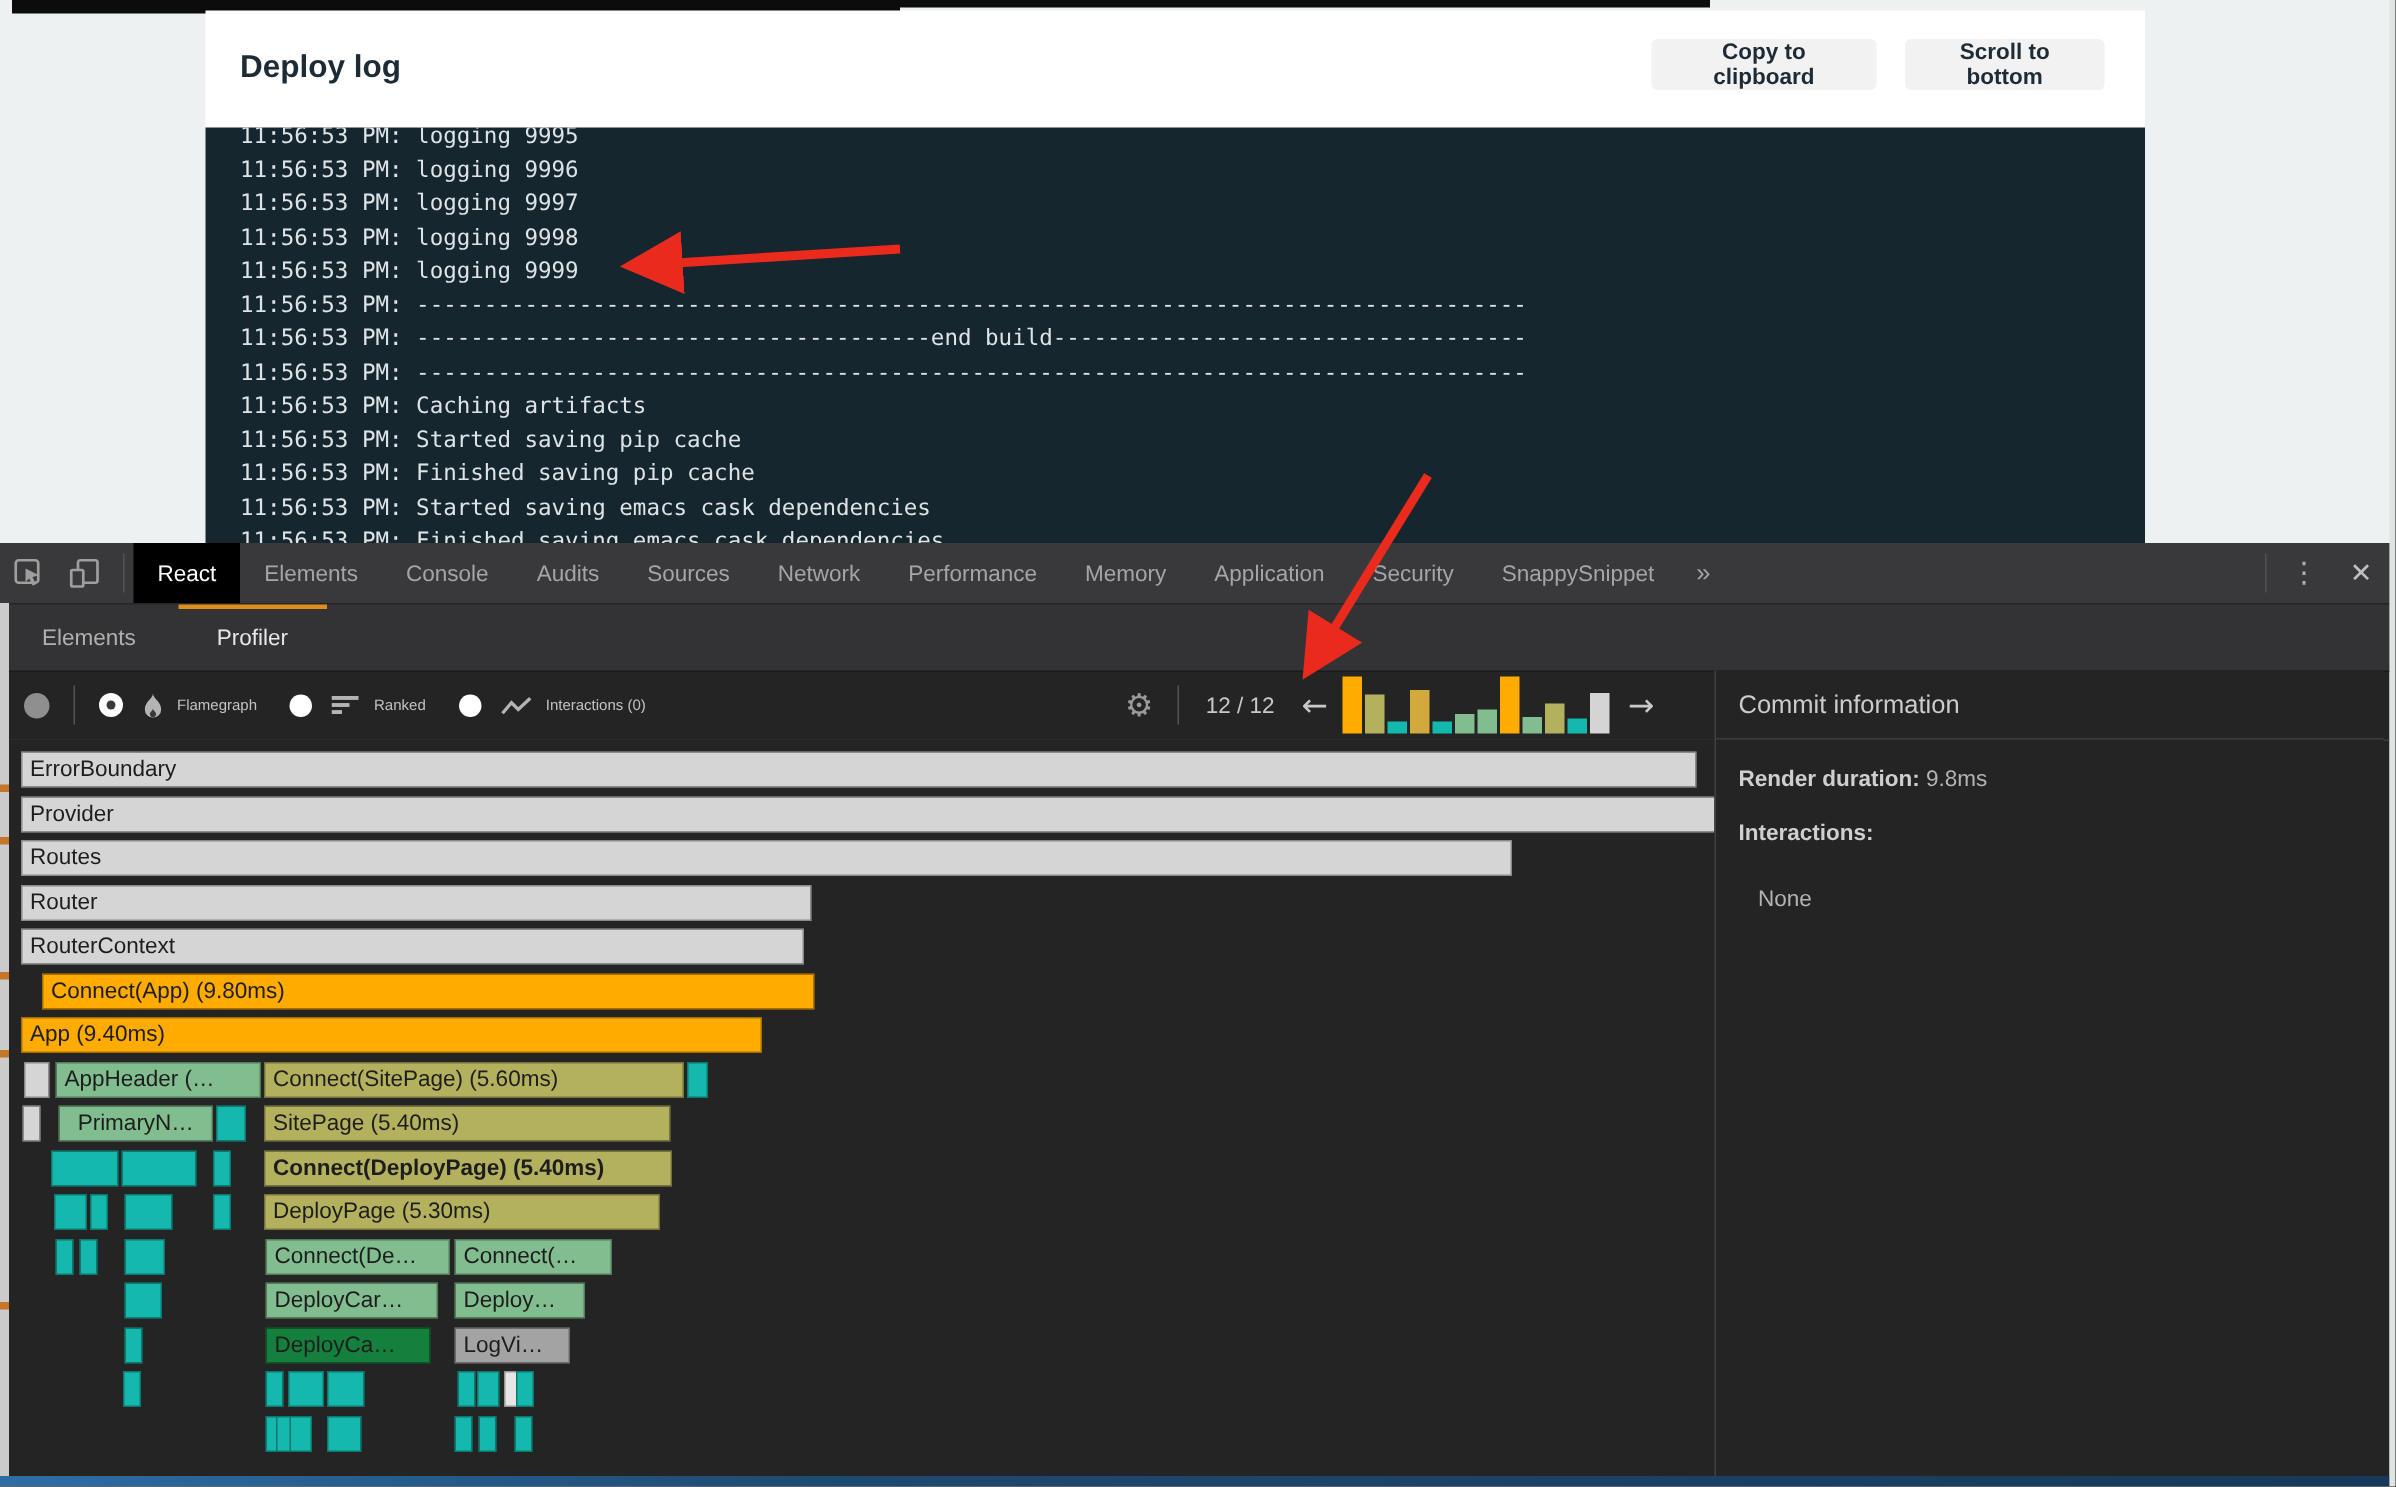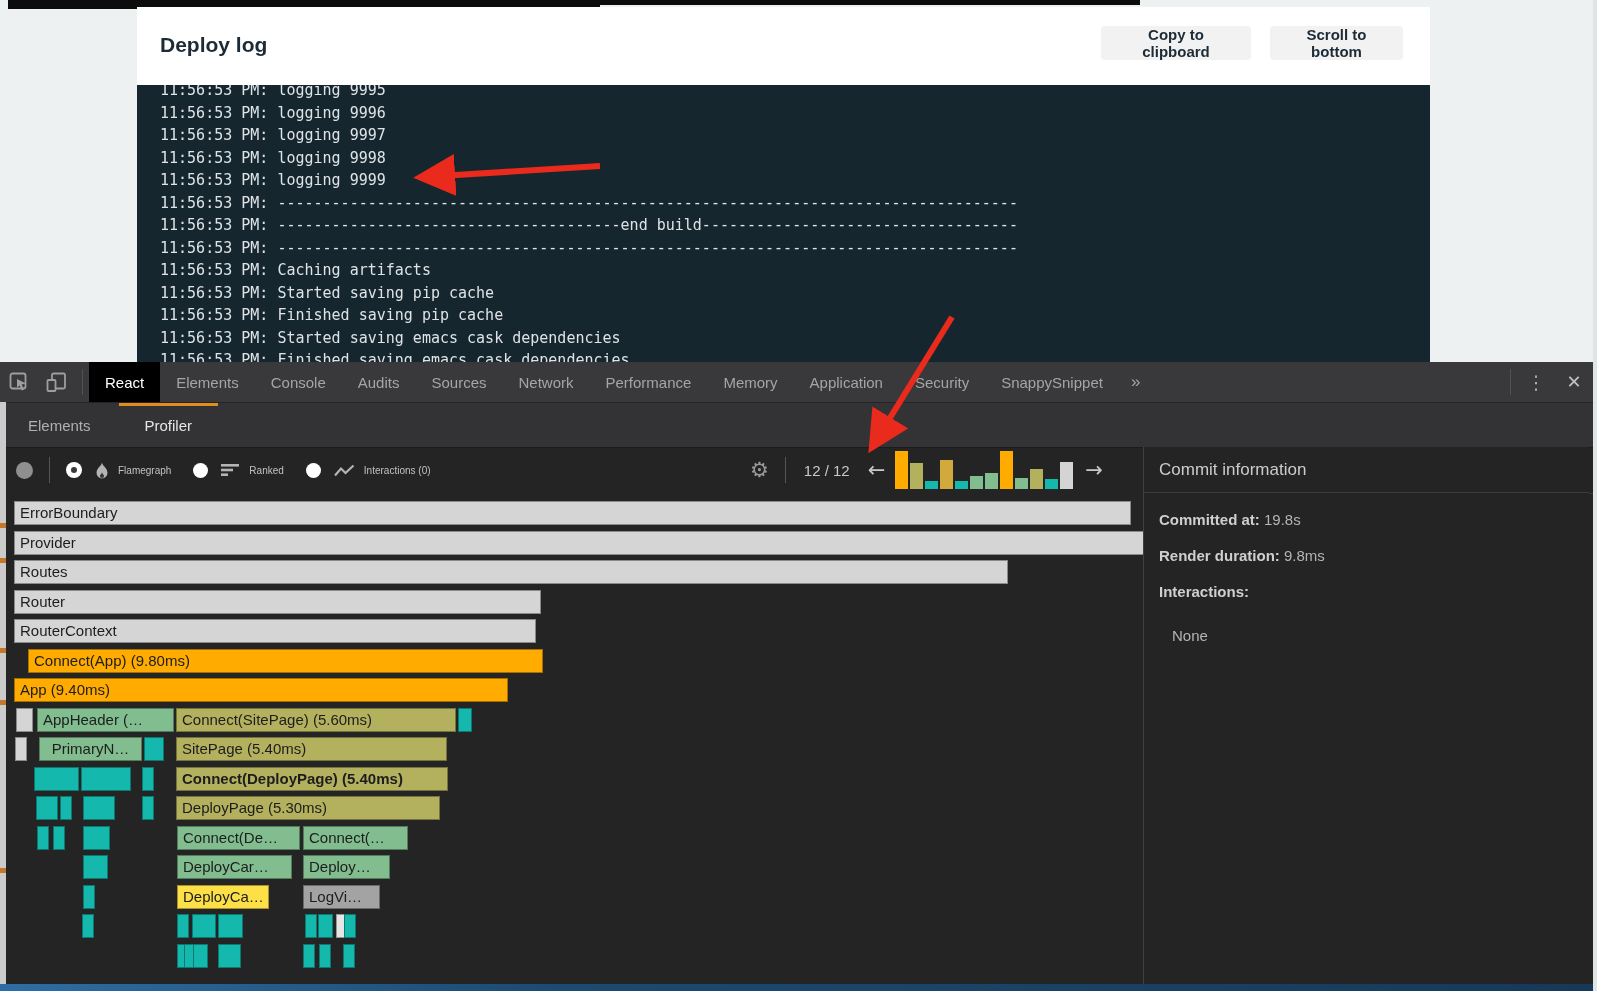--- a/index.html
+++ b/index.html
@@ -230,21 +230,21 @@
         <div class="flame-bar" style="left: 176px; top: 303px; width: 264px; height: 24px; background: rgb(180, 177, 94);">DeployPage (5.30ms)</div>
         <div class="flame-bar" style="left: 37px; top: 333px; width: 12px; height: 24px; background: rgb(20, 184, 172);"></div>
         <div class="flame-bar" style="left: 53px; top: 333px; width: 10px; height: 24px; background: rgb(20, 184, 172);"></div>
         <div class="flame-bar" style="left: 83px; top: 333px; width: 27px; height: 24px; background: rgb(20, 184, 172);"></div>
         <div class="flame-bar" style="left: 177px; top: 333px; width: 123px; height: 24px; background: rgb(129, 189, 142);">Connect(De…</div>
         <div class="flame-bar" style="left: 303px; top: 333px; width: 105px; height: 24px; background: rgb(129, 189, 142);">Connect(…</div>
         <div class="flame-bar" style="left: 83px; top: 362px; width: 25px; height: 24px; background: rgb(20, 184, 172);"></div>
         <div class="flame-bar" style="left: 177px; top: 362px; width: 115px; height: 24px; background: rgb(129, 189, 142);">DeployCar…</div>
         <div class="flame-bar" style="left: 303px; top: 362px; width: 87px; height: 24px; background: rgb(129, 189, 142);">Deploy…</div>
         <div class="flame-bar" style="left: 83px; top: 392px; width: 10px; height: 24px; background: rgb(20, 184, 172);"></div>
-        <div class="flame-bar" style="left: 177px; top: 392px; width: 92px; height: 24px; background: #fde047;">DeployCa…</div>
+        <div class="flame-bar" style="left: 177px; top: 392px; width: 110px; height: 24px; background: #15803d;">DeployCa…</div>
         <div class="flame-bar" style="left: 303px; top: 392px; width: 77px; height: 24px; background: #a3a3a3;">LogVi…</div>
         <div class="flame-bar" style="left: 82px; top: 421px; width: 5px; height: 24px; background: rgb(20, 184, 172);"></div>
         <div class="flame-bar" style="left: 177px; top: 421px; width: 12px; height: 24px; background: rgb(20, 184, 172);"></div>
         <div class="flame-bar" style="left: 192px; top: 421px; width: 24px; height: 24px; background: rgb(20, 184, 172);"></div>
         <div class="flame-bar" style="left: 218px; top: 421px; width: 25px; height: 24px; background: rgb(20, 184, 172);"></div>
         <div class="flame-bar" style="left: 305px; top: 421px; width: 11px; height: 24px; background: rgb(20, 184, 172);"></div>
         <div class="flame-bar" style="left: 318px; top: 421px; width: 15px; height: 24px; background: rgb(20, 184, 172);"></div>
         <div class="flame-bar" style="left: 336px; top: 421px; width: 7px; height: 24px; background: rgb(230, 230, 230);"></div>
         <div class="flame-bar" style="left: 344px; top: 421px; width: 7px; height: 24px; background: rgb(20, 184, 172);"></div>
         <div class="flame-bar" style="left: 177px; top: 451px; width: 5px; height: 24px; background: rgb(20, 184, 172);"></div>
@@ -253,24 +253,20 @@
         <div class="flame-bar" style="left: 218px; top: 451px; width: 23px; height: 24px; background: rgb(20, 184, 172);"></div>
         <div class="flame-bar" style="left: 303px; top: 451px; width: 4px; height: 24px; background: rgb(20, 184, 172);"></div>
         <div class="flame-bar" style="left: 319px; top: 451px; width: 5px; height: 24px; background: rgb(20, 184, 172);"></div>
         <div class="flame-bar" style="left: 343px; top: 451px; width: 4px; height: 24px; background: rgb(20, 184, 172);"></div>
       </div>
 
     <div class="commit-panel">
       <div class="panel-title">Commit information</div>
       <div class="panel-body">
         <div class="panel-row">
-          <b>Committed at</b><b>:</b>
-          <span> <span>19.8s</span></span>
-        </div>
-        <div class="panel-row">
           <b>Render duration</b><b>:</b>
           <span> <span>9.8ms</span></span>
         </div>
         <div class="panel-row">
           <b>Interactions</b><b>:</b>
         </div>
         <div class="panel-none">None</div>
       </div>
     </div>
   </div>

